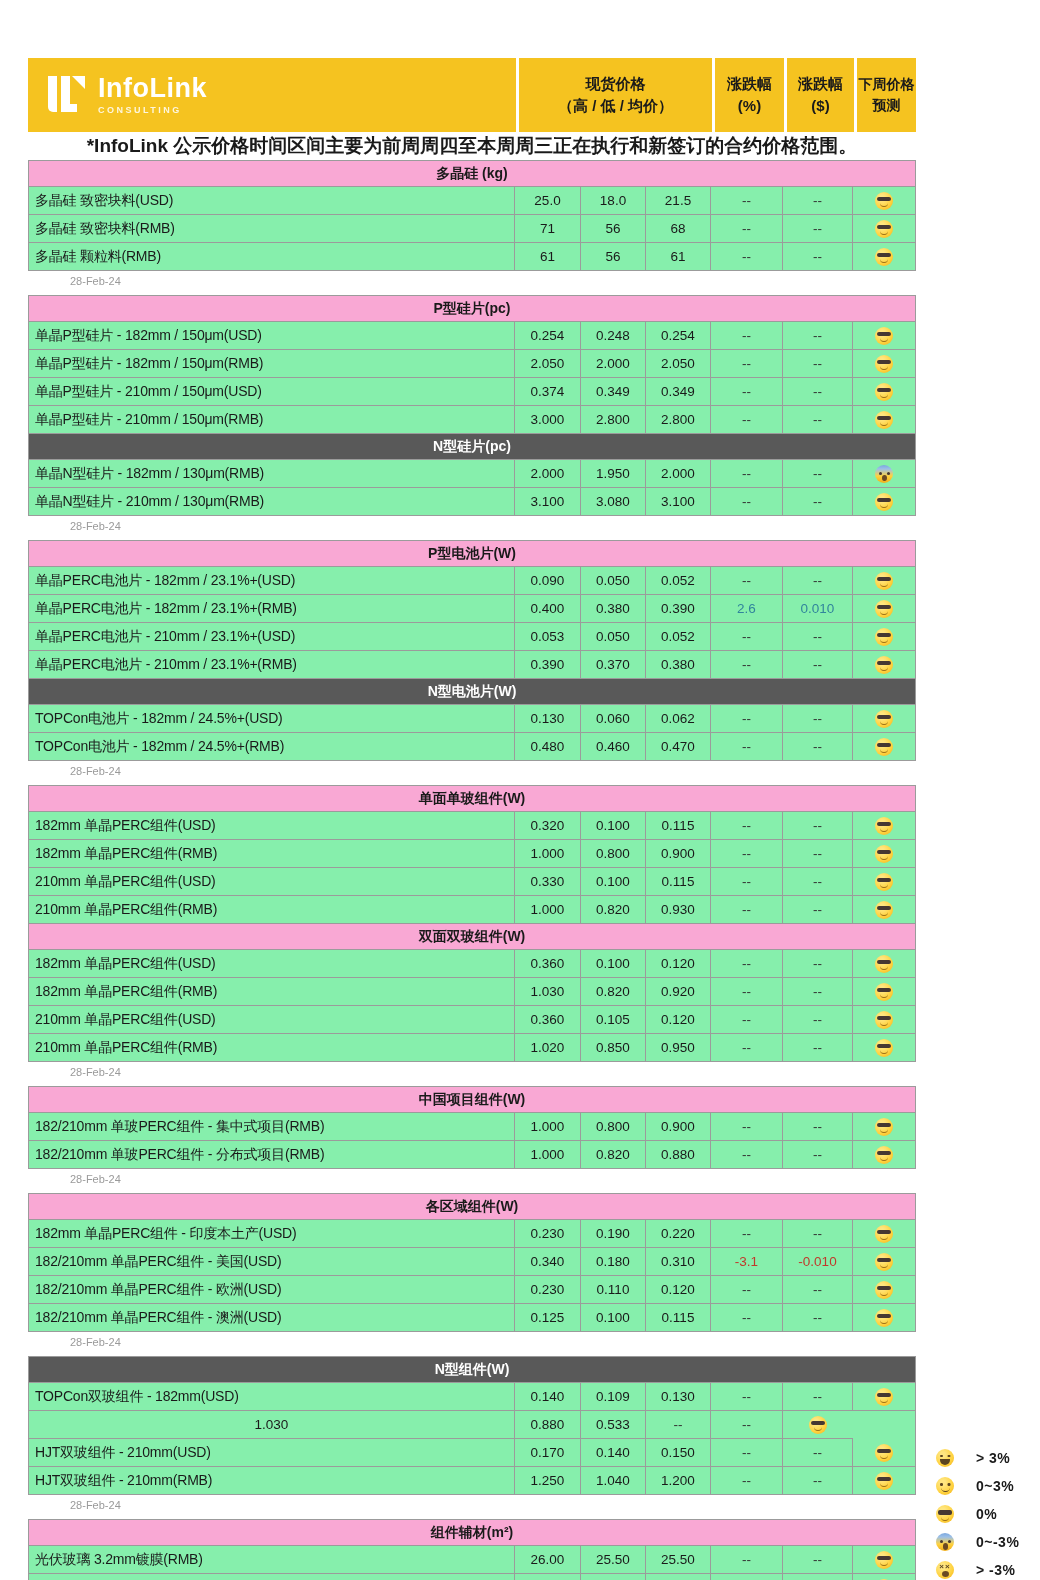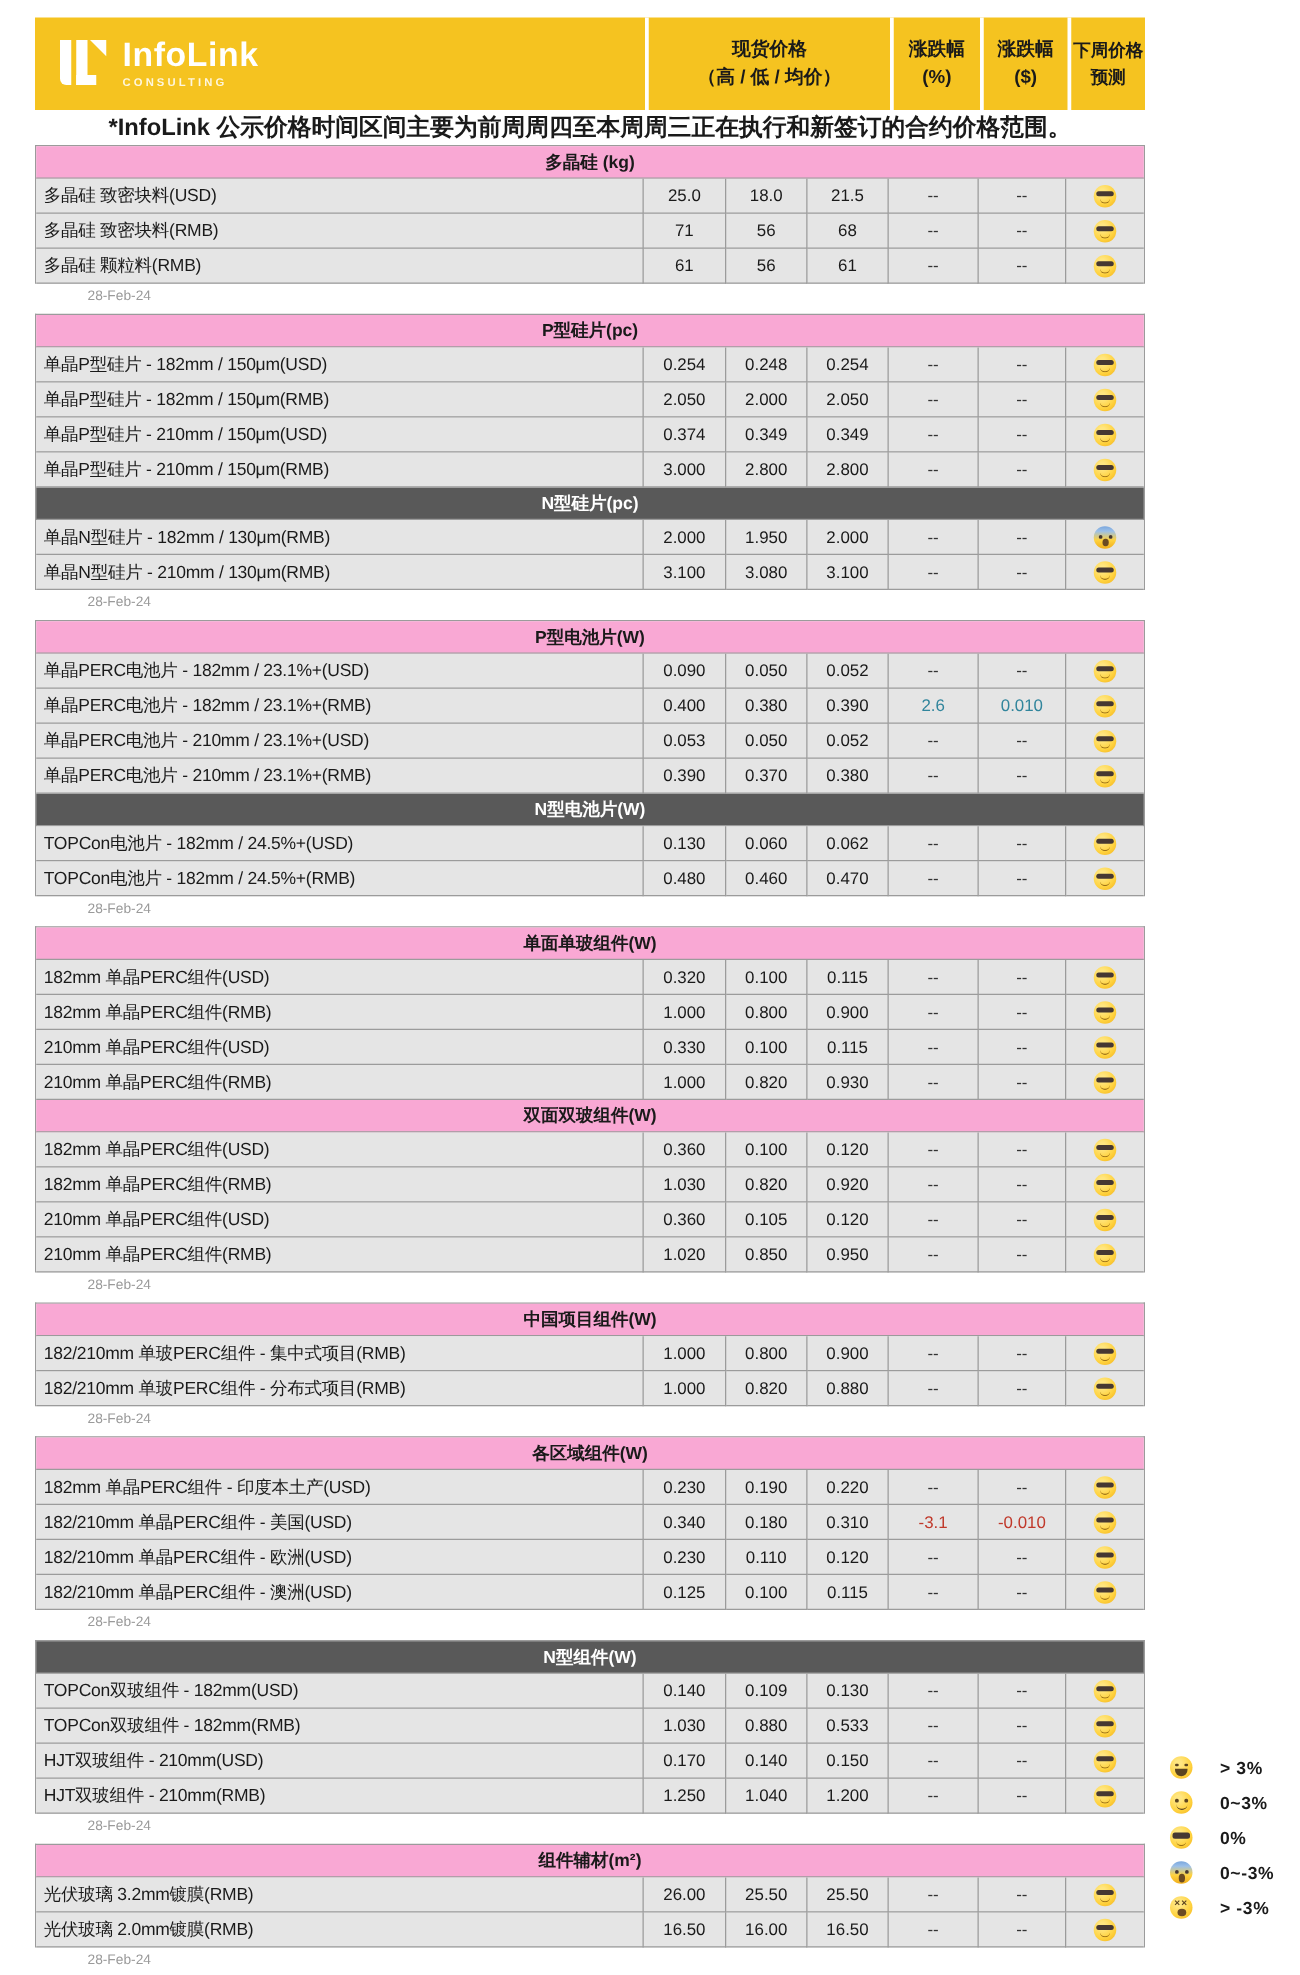--- a/index.html
+++ b/index.html
@@ -1,40 +1,40 @@
 <!DOCTYPE html>
 <html><head>
 <meta charset="utf-8">
 <style>
   * { margin:0; padding:0; box-sizing:border-box; }
   html,body { width:1040px; background:#fff; font-family:"Liberation Sans","DejaVu Sans",sans-serif; color:#1a1a1a; }
   body { padding:14px 0 0 28px; }
   .sheet { width:888px; position:relative; }
 
   
-  .topbar { display:flex; height:74px; background:#F5C320; }
+  .topbar { display:flex; height:74px; background:#F5C320;margin-top:44px; }
   .brand { width:488px; display:flex; align-items:center; padding-left:18px; gap:12px; }
   .logo { width:40px; height:46px; position:relative; flex:0 0 auto; }
   .logo .stem { position:absolute; left:2px; top:4px; width:9px; height:36px; background:#fff; border-bottom-left-radius:5px; }
   .logo .ell  { position:absolute; left:15px; top:4px; width:9px; height:36px; background:#fff; }
   .logo .ell::after { content:''; position:absolute; left:0; bottom:0; width:16px; height:8px; background:#fff; }
   .logo .flag { position:absolute; left:26px; top:4px; width:0; height:0; border-top:13px solid #fff; border-left:13px solid transparent; }
   .brand-name { font-size:27px; font-weight:bold; color:#fff; letter-spacing:.5px; line-height:1; }
   .brand-sub  { font-size:9px; font-weight:bold; color:rgba(255,255,255,.85); letter-spacing:2.5px; margin-top:3px; }
   .hcell { border-left:3px solid #fff; display:flex; flex-direction:column; justify-content:center; align-items:center; font-weight:bold; font-size:15px; line-height:1.5; text-align:center; }
   .hcell.spot { width:196px; } .hcell.pct { width:72px; } .hcell.usd { width:70px; } .hcell.fc { width:62px; font-size:14px; }
 
   
   .note { height:28px; display:flex; align-items:center; justify-content:center; font-size:19px; font-weight:bold; }
 
   
   .block { border:1px solid #9b9b9b; border-bottom:0; }
   .ghead { height:26px; display:flex; align-items:center; justify-content:center; font-size:14px; font-weight:bold; background:#f9a8d4; border-bottom:1px solid #9b9b9b; }
   .ghead.dark { background:#595959; color:#fff; }
-  .prow { display:grid; grid-template-columns:486px 66px 65px 65px 72px 70px 62px; background:#e5e5e5; }
+  .prow { display:grid; grid-template-columns:486px 66px 65px 65px 72px 70px 62px; background:#86efac; }
   .prow .cell { border-bottom:1px solid #9b9b9b; border-right:1px solid #9b9b9b; height:28px; display:flex; align-items:center; justify-content:center; font-size:13.5px; }
   .prow .cell:last-child { border-right:0; }
   .prow .cell.lab { justify-content:flex-start; padding-left:6px; font-size:14px; letter-spacing:-.2px; }
   .prow .cell.chg { color:#333; }
   .prow .cell.chg.up { color:#31859C; }
   .prow .cell.chg.down { color:#C0392B; }
   .bdate { font-size:11px; color:#9a9a9a; padding:4px 2px 8px 2px; height:24px;margin-left:40px; }
 
   
   .emo { display:inline-block; width:18px; height:18px; border-radius:50%; position:relative;
@@ -447,21 +447,20 @@
           <div class="cell">0.140</div>
           <div class="cell">0.109</div>
           <div class="cell">0.130</div>
           <div class="cell chg">--</div>
           <div class="cell chg">--</div>
           <div class="cell">
             <span class="emo emo-sunglasses"></span>
           </div>
         </div>
         <div class="prow">
-          <div class="cell lab">TOPCon双玻组件 - 182mm(RMB)</div>
           <div class="cell">1.030</div>
           <div class="cell">0.880</div>
           <div class="cell">0.533</div>
           <div class="cell chg">--</div>
           <div class="cell chg">--</div>
           <div class="cell">
             <span class="emo emo-sunglasses"></span>
           </div>
         </div>
         <div class="prow">

